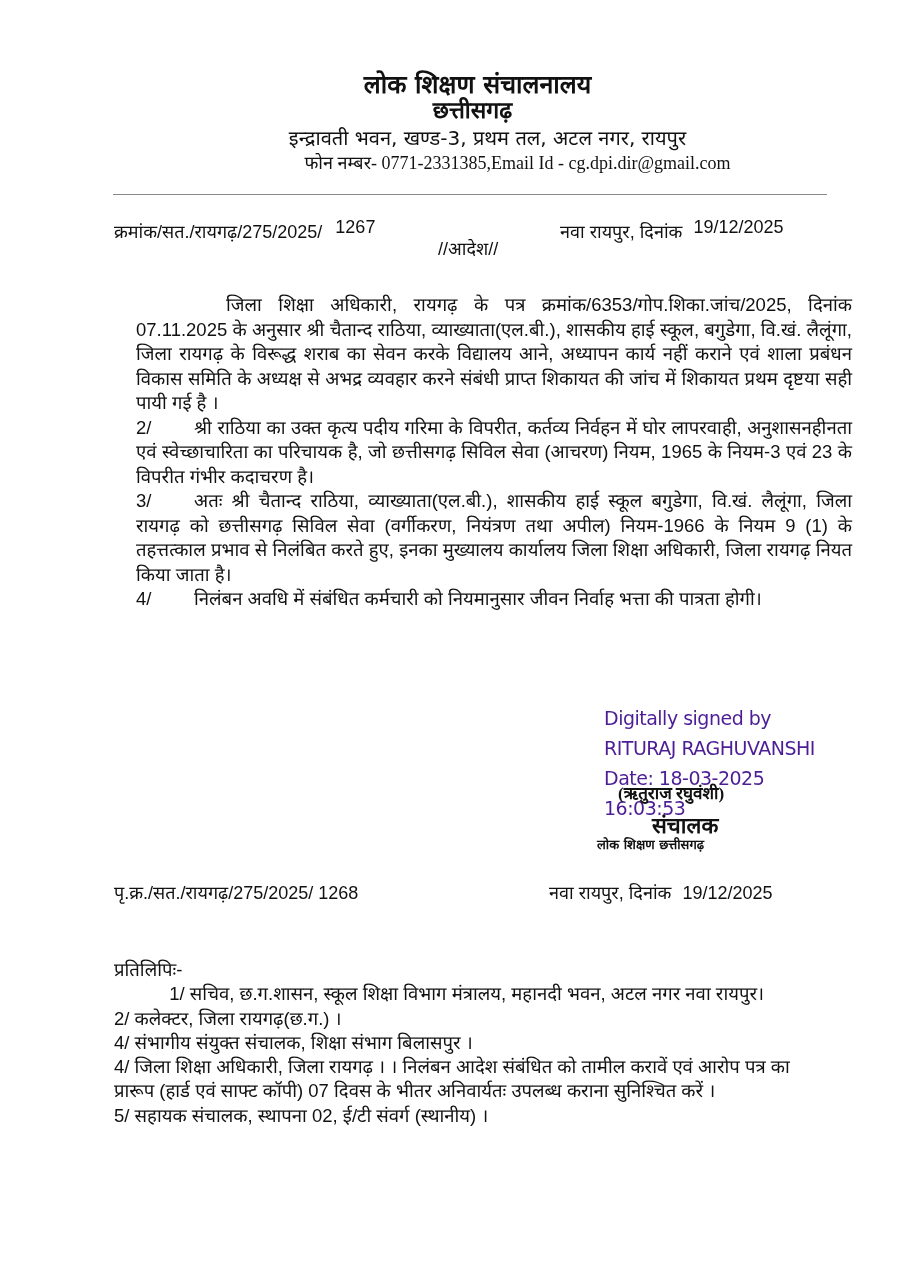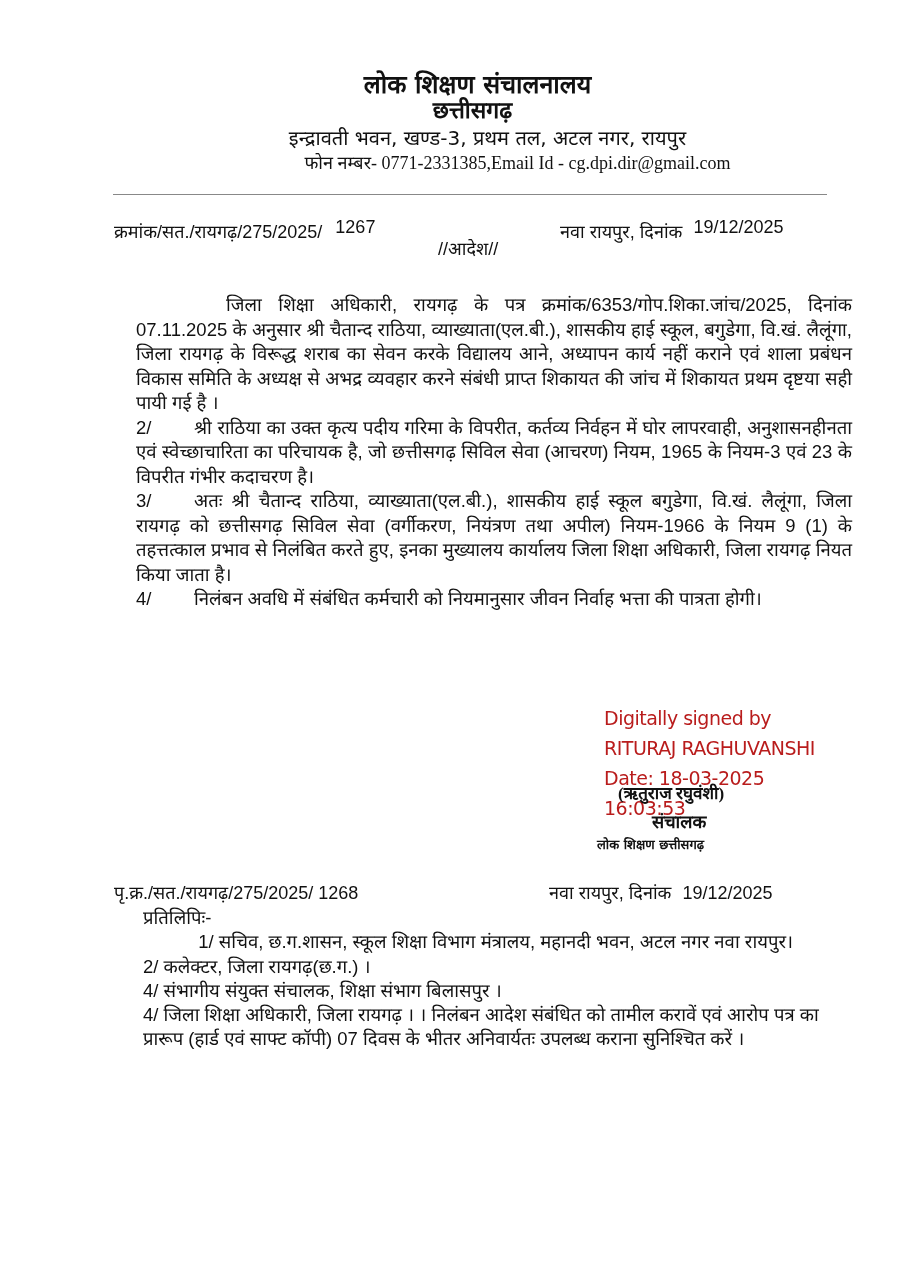--- a/index.html
+++ b/index.html
@@ -11,21 +11,21 @@
   .h2 { top: 93px; font-size: 23px; font-family: "DejaVu Sans", sans-serif; font-weight: bold; left: 15px; }
   .h3 { top: 124px; font-size: 20px; font-family: "DejaVu Sans", sans-serif; left: 30px; }
   .h4 { top: 150px; font-size: 18px; left: 60px; }
   .rule { position: absolute; left: 113px; top: 194px; width: 714px; height: 1px; background: #888888; }
   .ref { font-family: "Liberation Sans", "DejaVu Sans", sans-serif; font-size: 18px; }
   .body-text { position: absolute; left: 98px; width: 716px; font-family: "Liberation Sans", "DejaVu Sans", sans-serif;
                font-size: 18.5px; line-height: 24.5px; text-align: justify; margin-left: 38px; }
   .para { margin: 0; }
   .para .num { display: inline-block; width: 58px; }
   .indent { text-indent: 90px; }
-  .sig { font-family: "Liberation Sans", "DejaVu Sans", sans-serif; font-size: 18.5px; color: #b91c1c; }
+  .sig { font-family: "Liberation Sans", "DejaVu Sans", sans-serif; font-size: 18.5px; color: #4c1d95; }
   .list { position: absolute; left: 114px; width: 716px; font-family: "Liberation Sans", "DejaVu Sans", sans-serif;
           font-size: 18.5px; line-height: 24.3px; }
   .list div { margin: 0; }
 </style>
 </head>
 <body>
 
 <div class="abs hdr h1">लोक शिक्षण संचालनालय</div>
 <div class="abs hdr h2">छत्तीसगढ़</div>
 <div class="abs hdr h3">इन्द्रावती भवन, खण्ड-3, प्रथम तल, अटल नगर, रायपुर</div>
@@ -55,28 +55,29 @@
   </p>
 </div>
 
 <div class="abs sig" style="left:604px; top:703px; line-height:30px; font-family:'DejaVu Sans', sans-serif; font-size:19px; letter-spacing:-0.5px;">
   <div>Digitally signed by</div>
   <div>RITURAJ RAGHUVANSHI</div>
   <div>Date: 18-03-2025</div>
   <div>16:03:53</div>
 </div>
 <div class="abs" style="left:618px; top:781px; font-family:Liberation Serif, serif; font-size:17px; font-weight:bold;">(ऋतुराज रघुवंशी)</div>
-<div class="abs" style="left:652px; top:809px; font-family:Liberation Serif, serif; font-size:18px; font-weight:bold;">संचालक</div>
+<div class="abs" style="left:652px; top:809px; font-family:Liberation Serif, serif; font-size:22px; font-weight:bold;">संचालक</div>
 <div class="abs" style="left:597px; top:835px; font-family:'DejaVu Sans', sans-serif; font-size:13px; font-weight:bold;">लोक शिक्षण छत्तीसगढ़</div>
 
 <div class="abs ref" style="left:114px; top:880px;">पृ.क्र./सत./रायगढ़/275/2025/ 1268</div>
 <div class="abs ref" style="left:549px; top:880px;">
   <span>नवा रायपुर, दिनांक</span>
   <span style="margin-left:6px;">19/12/2025</span>
 </div>
 
-<div class="list" style="top:906px;margin-left:29px;">
+<div class="list" style="top:958px;">
   <div>प्रतिलिपिः-</div>
   <div style="width:650px;text-align:right;">1/ सचिव, छ.ग.शासन, स्कूल शिक्षा विभाग मंत्रालय, महानदी भवन, अटल नगर नवा रायपुर।</div>
   <div>2/ कलेक्टर, जिला रायगढ़(छ.ग.) ।</div>
   <div>4/ संभागीय संयुक्त संचालक, शिक्षा संभाग बिलासपुर ।</div>
   <div style="width:710px;">4/ जिला शिक्षा अधिकारी, जिला रायगढ़ । । निलंबन आदेश संबंधित को तामील करावें एवं आरोप पत्र का प्रारूप (हार्ड एवं साफ्ट कॉपी) 07 दिवस के भीतर अनिवार्यतः उपलब्ध कराना सुनिश्चित करें ।</div>
+  <div>5/ सहायक संचालक, स्थापना 02, ई/टी संवर्ग (स्थानीय) ।</div>
 </div>
 
 </body></html>

